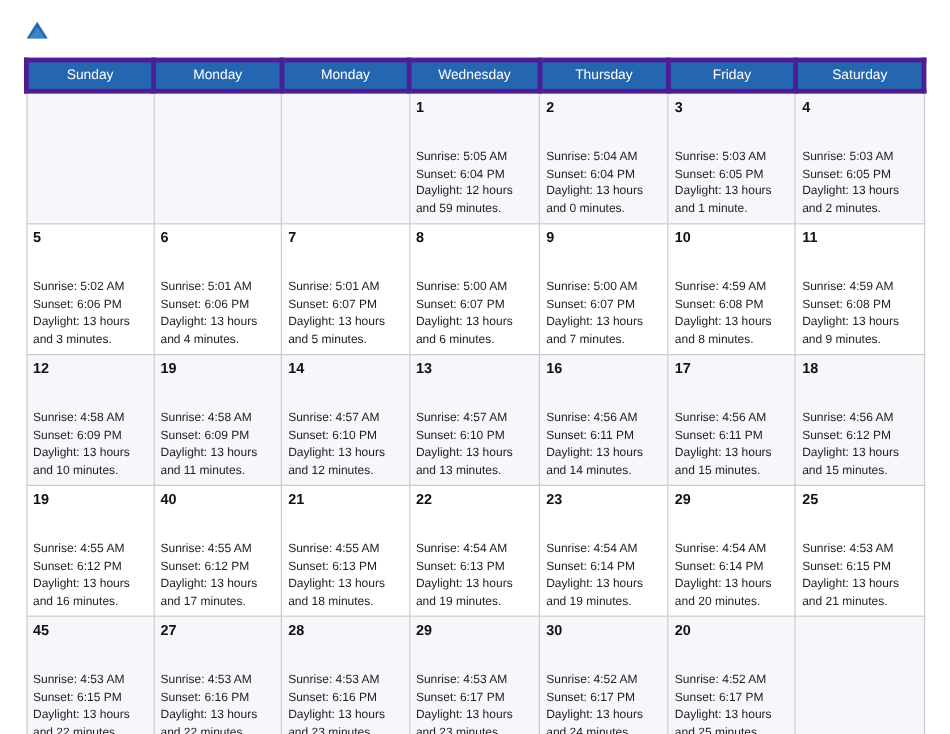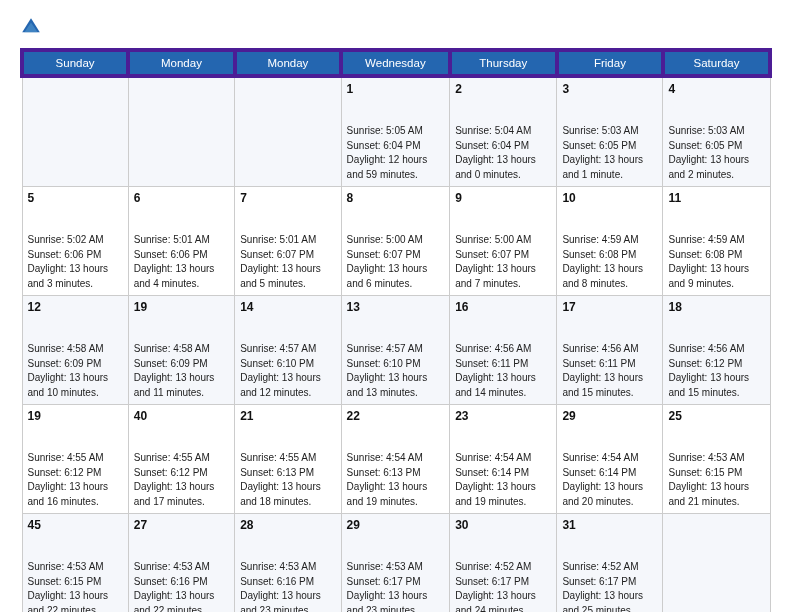--- a/index.html
+++ b/index.html
@@ -263,20 +263,20 @@
           </td>
           <td>
             <div class="day-num">29</div>
             <div class="day-info">Sunrise: 4:53 AM<br>Sunset: 6:17 PM<br>Daylight: 13 hours and 23 minutes.</div>
           </td>
           <td>
             <div class="day-num">30</div>
             <div class="day-info">Sunrise: 4:52 AM<br>Sunset: 6:17 PM<br>Daylight: 13 hours and 24 minutes.</div>
           </td>
           <td>
-            <div class="day-num">31</div>
+            <div class="day-num">20</div>
             <div class="day-info">Sunrise: 4:52 AM<br>Sunset: 6:17 PM<br>Daylight: 13 hours and 25 minutes.</div>
           </td>
           <td class="empty-cell"></td>
         </tr>
       </tbody>
   </table>
 </div>
 
 </body></html>

